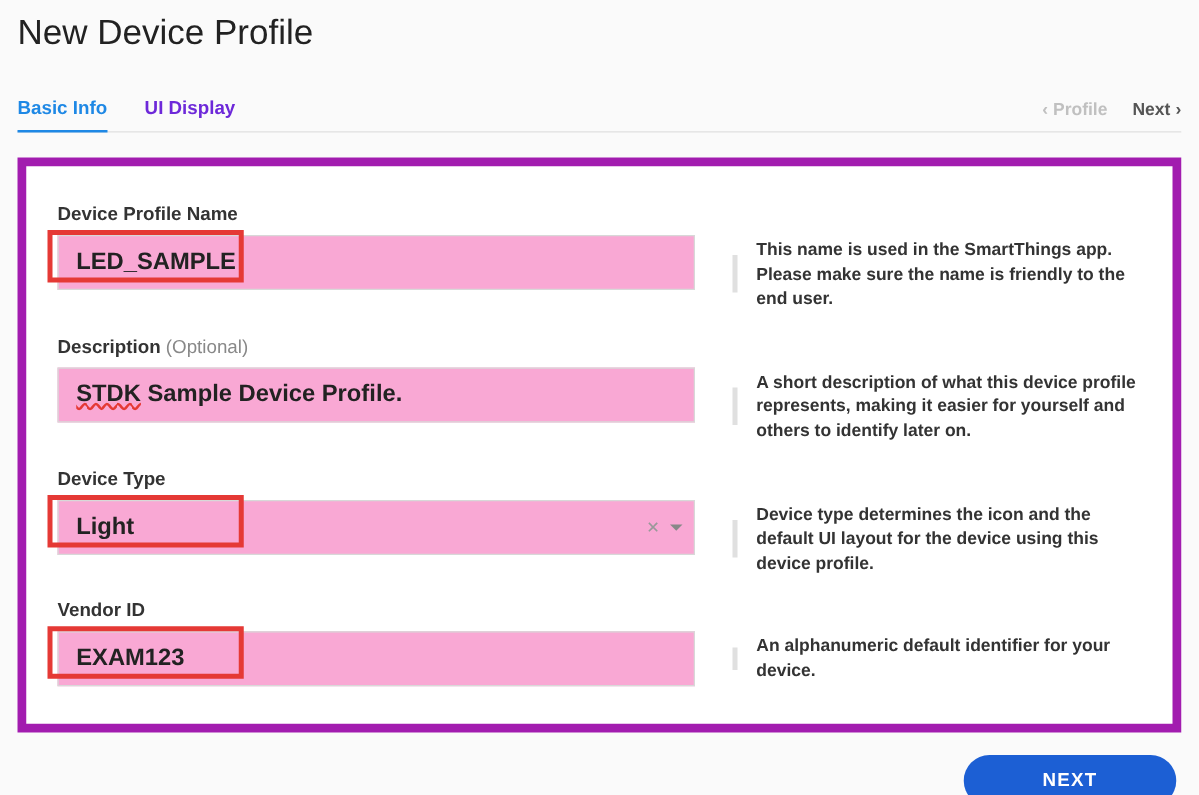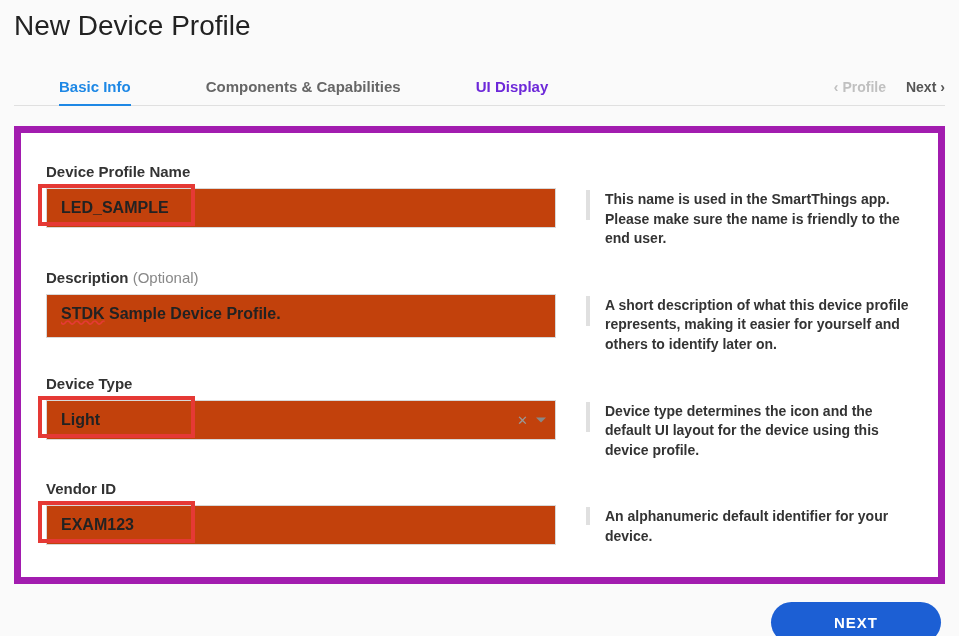--- a/index.html
+++ b/index.html
@@ -27,21 +27,20 @@
       position: relative;
     }
     .tab {
       padding: 10px 0;
       margin-right: 30px;
       font-size: 15px;
       font-weight: 600;
       color: #666;
       cursor: pointer;
       position: relative;
-      margin-left: 45px;
     }
     .tab.active {
       color: #1e88e5;
     }
     .tab.active::after {
       content: "";
       position: absolute;
       bottom: -1px;
       left: 0;
       right: 0;
@@ -89,20 +88,21 @@
       margin-bottom: 20px;
     }
     .field-left {
       flex: 0 0 510px;
     }
     .field-right {
       flex: 1;
       display: flex;
       gap: 15px;
       padding-top: 2px;
+      align-items: center;
     }
     .divider {
       width: 4px;
       background: #e0e0e0;
       flex: 0 0 4px;
       height: 30px;
     }
     .help-text {
       font-size: 14px;
       font-weight: 600;
@@ -119,25 +119,25 @@
     }
     .field-label .optional {
       color: #888;
       font-weight: 400;
     }
 
     .text-input, .textarea-input, .select-input {
       width: 100%;
       border: 1px solid #d8d8d8;
       padding: 10px 14px;
-      font-size: 16px;
+      font-size: 19px;
       font-weight: 600;
       font-family: inherit;
       color: #222;
-      background: #c2410c;
+      background: #f9a8d4;
     }
     .textarea-input {
       height: 44px;
       resize: none;
     }
     .select-wrapper {
       position: relative;
       width: 100%;
     }
     .select-input {
@@ -203,21 +203,20 @@
     }
   </style>
 </head>
 <body>
 
 <div class="container">
   <h1 class="page-title">New Device Profile</h1>
 
   <div class="tab-bar">
     <div class="tab active">Basic Info</div>
-    <div class="tab">Components &amp; Capabilities</div>
     <div class="tab disabled">UI Display</div>
     <div class="tab-bar-right">
       <div class="nav-link">
         <span class="chev">‹</span>
         <span>Profile</span>
       </div>
       <div class="nav-link enabled">
         <span>Next</span>
         <span class="chev">›</span>
       </div>

